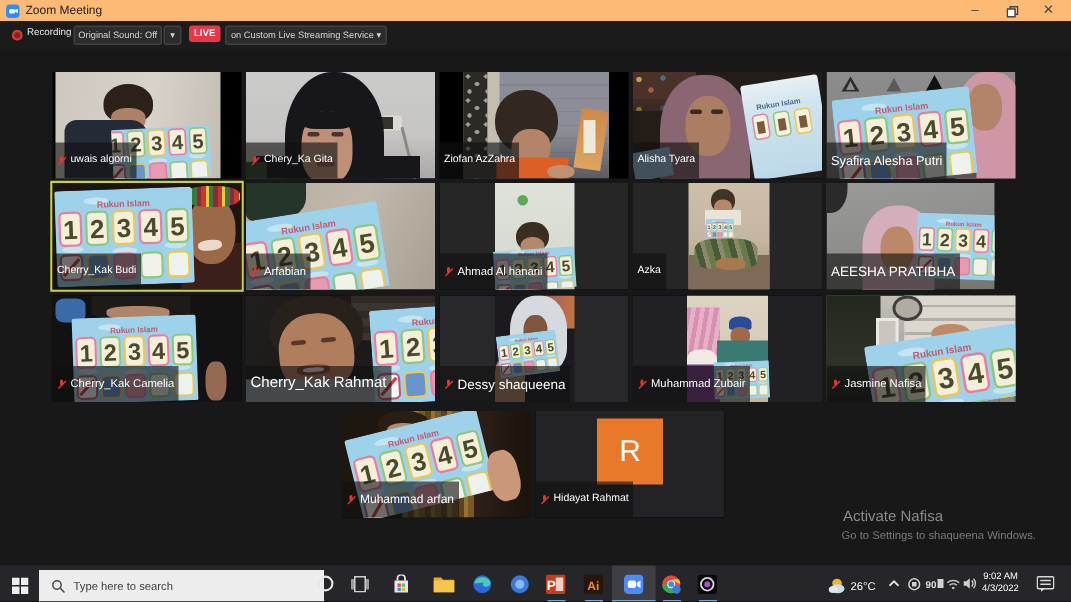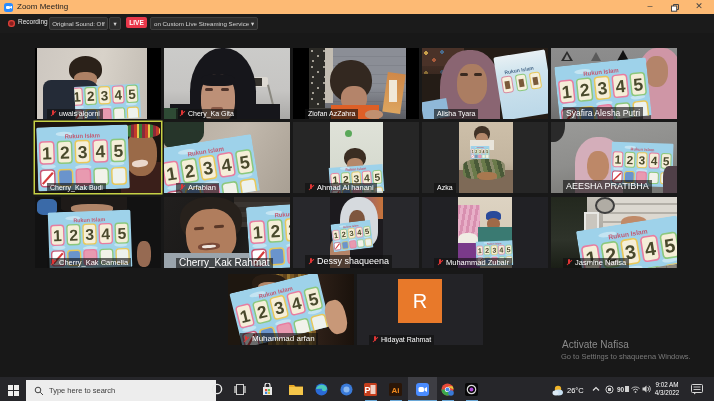--- a/index.html
+++ b/index.html
@@ -12,21 +12,21 @@
 #titlebar .ttext{position:absolute;left:17px;top:1px;font-size:8px;color:#222;line-height:12px}
 .winbtn{position:absolute;top:0;width:10px;height:13px;color:#444;font-size:9px;line-height:12px;text-align:center}
 
 #toolbar{position:absolute;left:0;top:14px;width:714px;height:19px;background:#1b1b1b}
 .tbtn{position:absolute;top:2.5px;height:13.5px;background:#2c2c2c;border:1px solid #404040;border-radius:2px;color:#d4d4d4;font-size:6.2px;line-height:11.5px;text-align:center}
 #rec-dot{position:absolute;left:8px;top:6px;width:6.5px;height:6.5px;border-radius:50%;background:radial-gradient(circle at 50% 50%,#8a1f1f 0 30%,#e04038 60%)}
 #rec-txt{position:absolute;left:18px;top:4px;color:#e8e8e8;font-size:6.5px}
 #live{position:absolute;left:126px;top:3px;width:21px;height:11px;background:#e8374a;border-radius:2px;color:#fff;font-weight:bold;font-size:6.5px;text-align:center;line-height:11px}
 
 .tile{position:absolute;overflow:hidden;background:#000}
-.lbl{position:absolute;left:12px;bottom:0;background:rgba(16,16,16,.62);color:#fff;font-size:7px;line-height:10.5px;height:10.5px;padding:0 3px;white-space:nowrap;display:flex;align-items:center}
+.lbl{position:absolute;left:0;bottom:0;background:rgba(16,16,16,.62);color:#fff;font-size:7px;line-height:10.5px;height:10.5px;padding:12px 3px;white-space:nowrap;display:flex;align-items:center}
 .mic{display:inline-block;width:6px;height:7px;margin-right:3px;position:relative;flex:0 0 auto}
 .mic:before{content:"";position:absolute;left:2px;top:0;width:2.4px;height:4.5px;border-radius:1.2px;background:#e03535}
 .mic:after{content:"";position:absolute;left:-0.5px;top:3px;width:7px;height:1.2px;background:#e03535;transform:rotate(-45deg)}
 
 #taskbar{position:absolute;left:0;top:377px;width:714px;height:24px;background:#26262a}
 #search{position:absolute;left:24px;top:380px;width:190px;height:21px;background:#ededed;color:#3c3c3c;font-size:7.5px;line-height:21px}
 #search span{margin-left:23px}
 .underl{position:absolute;top:22.5px;height:1.5px;background:#6aa8d8}
 #clock{position:absolute;left:652px;top:4px;width:30px;color:#fff;font-size:6.3px;text-align:center;line-height:8px}
 </style></head><body>
@@ -208,21 +208,21 @@
     <div class="abs" style="left:54px;top:11px;width:12px;height:11px;border-radius:45%;background:#b4886a"></div>
     <div class="abs" style="left:48px;top:18px;width:24px;height:10px;background:#e8e4da"></div>
     <svg class="abs" style="left:44px;top:24px" width="28" height="13" viewBox="0 0 100 70">
         <use href="#card"></use>
       </svg>
     <div class="abs" style="left:41px;top:37px;width:42px;height:20px;border-radius:35% 35% 25% 25%;background:repeating-linear-gradient(75deg,#6a7a4a 0 4px,#4a5a38 4px 8px,#8a8a6a 8px 11px)"></div>
     <div class="abs" style="left:55px;top:50px;width:20px;height:8px;border-radius:40%;background:#a8784f"></div>
     <div class="lbl">Azka</div>
   </div>
 
-  <div class="tile" style="left:551px;top:122px;width:126px;height:71px">
+  <div class="tile" style="left:551px;top:122px;width:112px;height:71px">
     <div class="abs" style="left:0;top:0;width:126px;height:71px;background:linear-gradient(170deg,#9a9a98 0%,#8e8e8c 50%,#73736f 100%)"></div>
     <div class="abs" style="left:0;top:0;width:14px;height:20px;background:#2a2a2a;border-radius:0 0 80% 0"></div>
     <div class="abs" style="left:24px;top:15px;width:48px;height:58px;border-radius:45% 45% 0 0;background:#d4aeba"></div>
     <div class="abs" style="left:36px;top:29px;width:22px;height:30px;border-radius:45%;background:#bd8868"></div>
     <svg class="abs" style="left:60px;top:19px;transform:rotate(2deg)" width="62" height="47" viewBox="0 0 100 70">
         <use href="#card"></use>
       </svg>
     <div class="abs" style="left:112px;top:44px;width:14px;height:27px;background:#504048;border-radius:40% 0 0 0"></div>
     <div class="lbl" style="font-size:9px;height:13px;line-height:13px">AEESHA PRATIBHA</div>
   </div>

